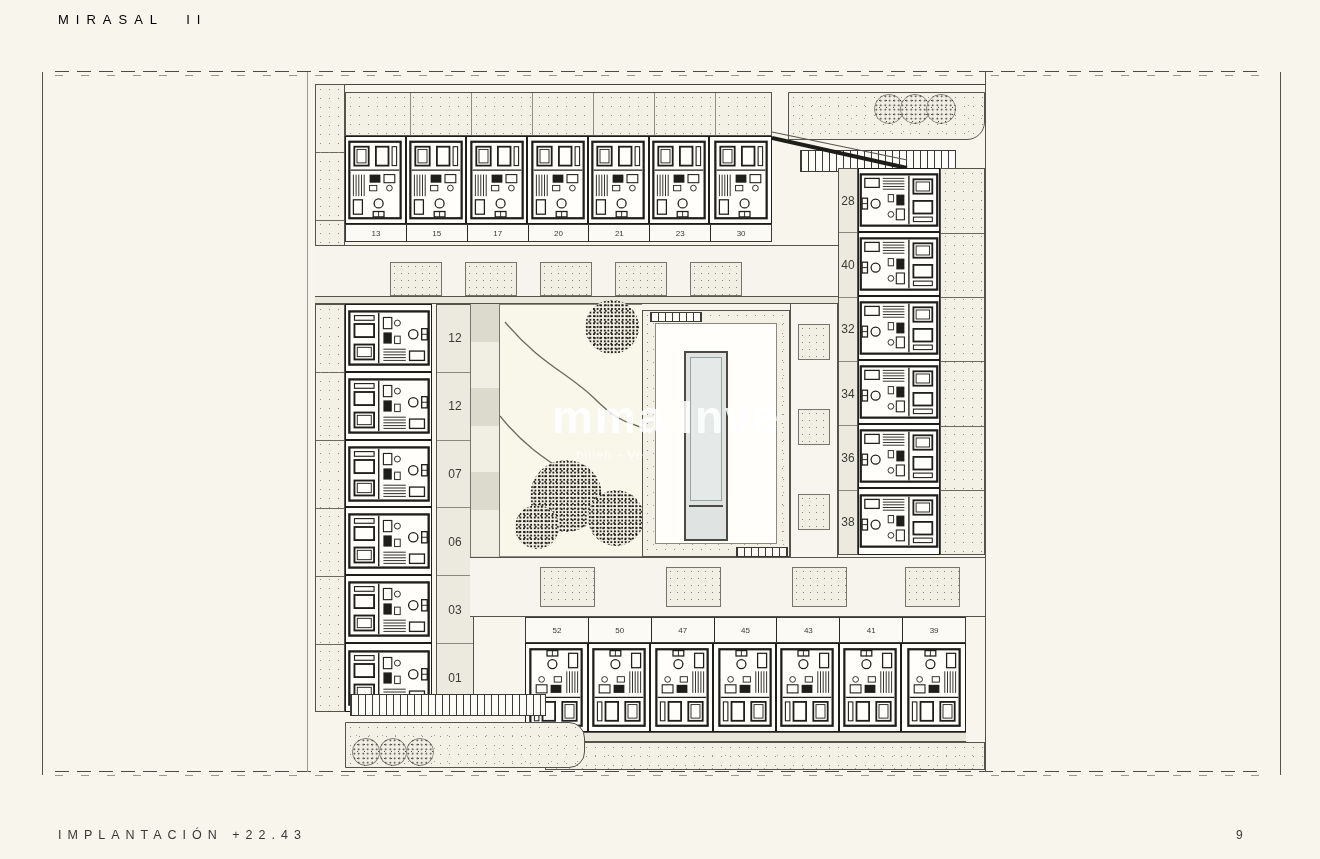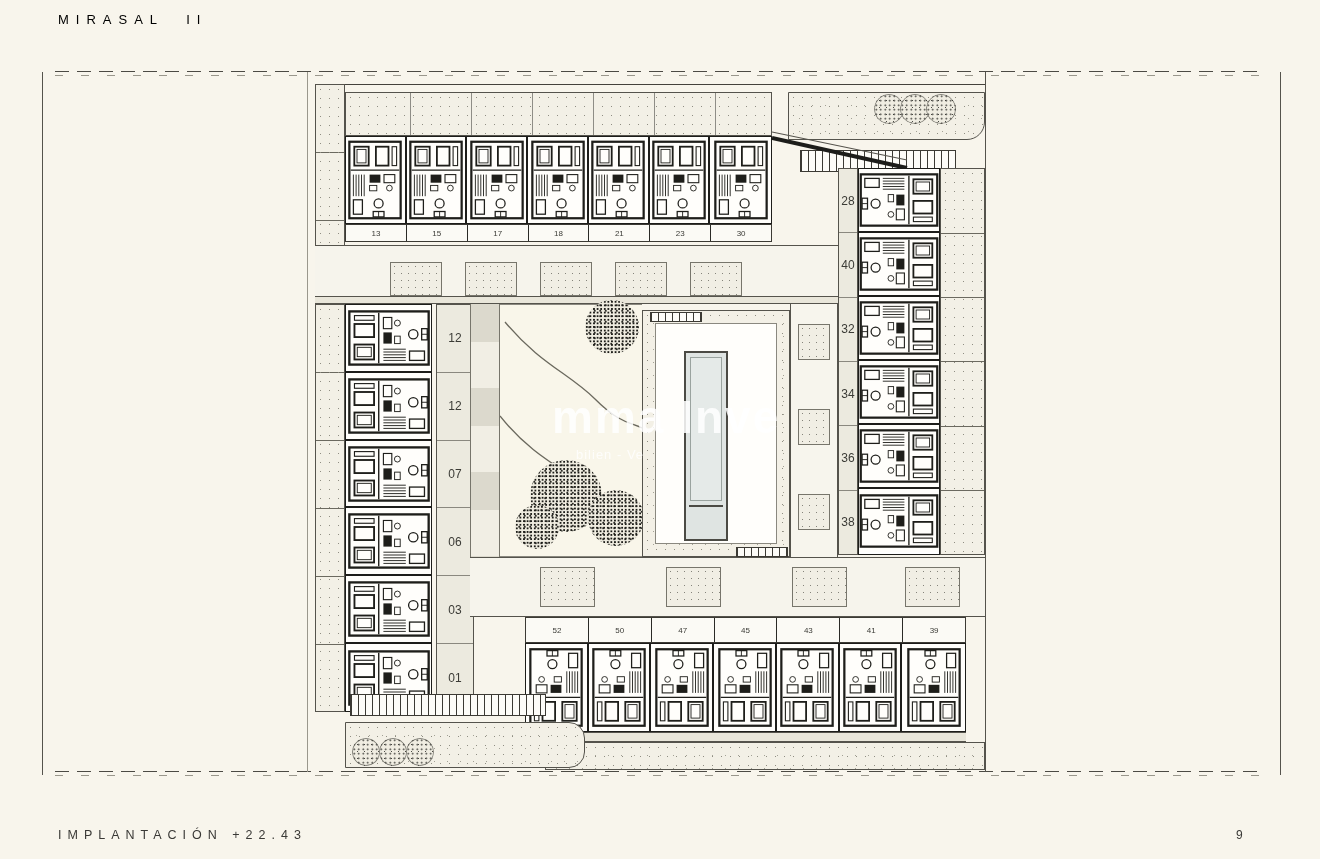--- a/index.html
+++ b/index.html
@@ -133,21 +133,21 @@
       <svg class="u" width="54" height="82">
         <use href="#unit-plan"></use>
       </svg>
     </div>
 </div>
 
 <div class="abs nband" style="left:345px;top:224px;width:427px;height:18px;">
   <div class="ncell">13</div>
   <div class="ncell">15</div>
   <div class="ncell">17</div>
-  <div class="ncell">18</div>
+  <div class="ncell">20</div>
   <div class="ncell">21</div>
   <div class="ncell">23</div>
   <div class="ncell">30</div>
 </div>
 
 <div class="abs" style="left:315px;top:245px;width:670px;height:57px;background:#f6f4ec;border-top:1px solid #55534c;border-bottom:1px solid #55534c;box-sizing:border-box;"></div>
 <div class="abs patch" style="left:390px;top:262px;width:52px;height:34px;"></div>
 <div class="abs patch" style="left:465px;top:262px;width:52px;height:34px;"></div>
 <div class="abs patch" style="left:540px;top:262px;width:52px;height:34px;"></div>
 <div class="abs patch" style="left:615px;top:262px;width:52px;height:34px;"></div>

